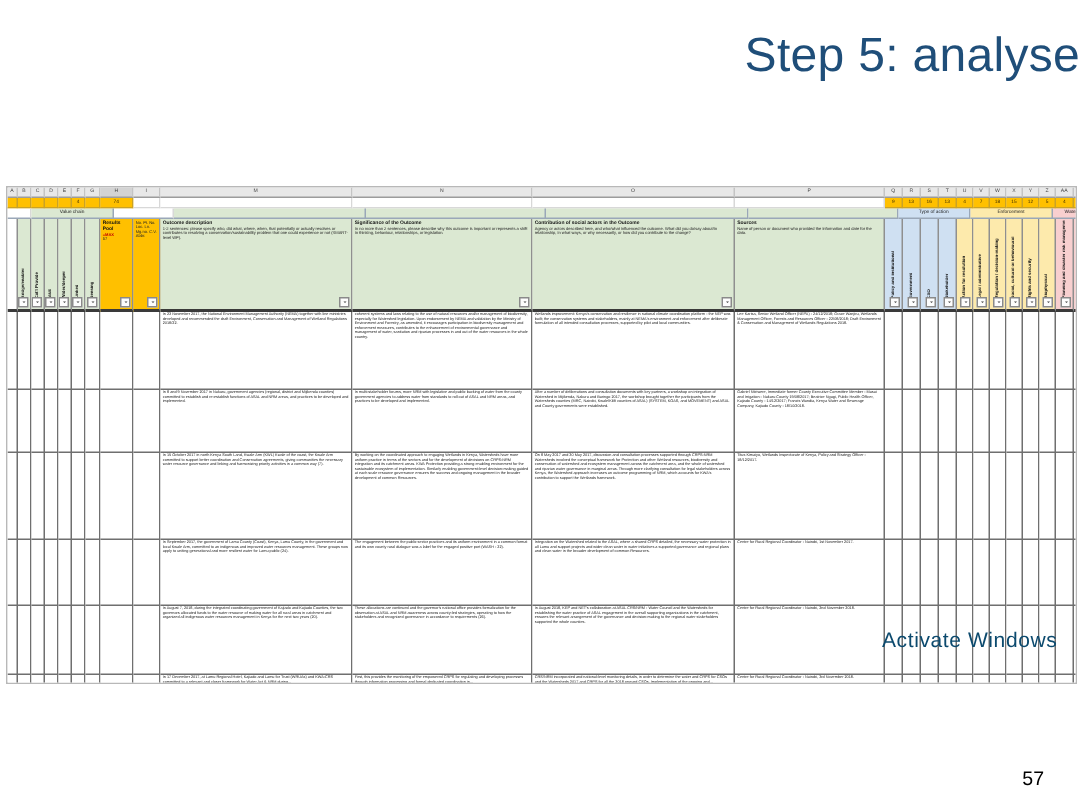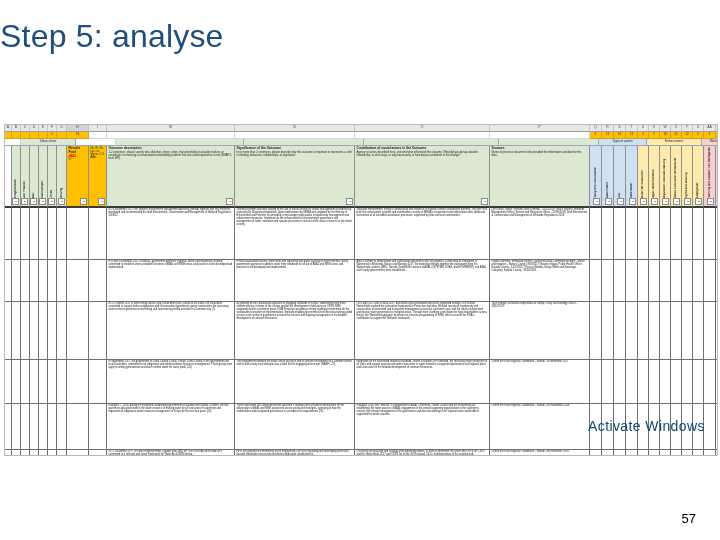--- a/index.html
+++ b/index.html
@@ -8,21 +8,21 @@
     background:#ffffff;
     font-family:"Liberation Sans", sans-serif;
     overflow:hidden;
     position:relative;
   }
 
   
   #slide-title{
     position:absolute;
     left:0; top:18px; width:720px;
-    text-align:left;
+    text-align:right;
     font-size:32px;
     font-weight:400;
     color:#1f4e79;
     letter-spacing:.2px;
     white-space:nowrap;
   }
 
   
   #slide-number{
     position:absolute;

